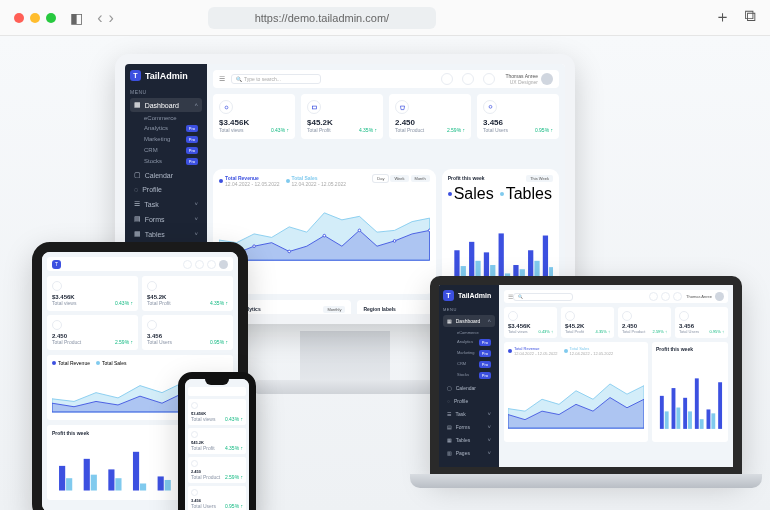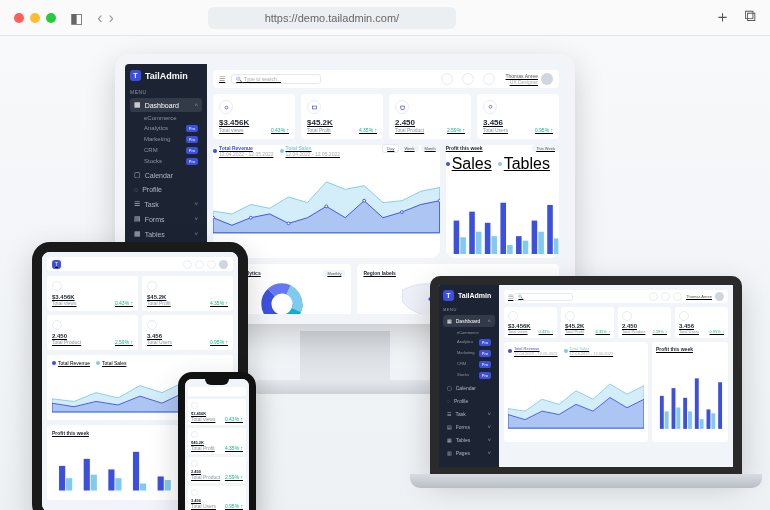--- a/index.html
+++ b/index.html
@@ -5,27 +5,27 @@
 * { margin: 0; padding: 0; box-sizing: border-box; }
 body { font-family: -apple-system, Helvetica, Arial, sans-serif; background: #f4f6f8; width: 770px; height: 510px; overflow: hidden; }
 
 
 .chrome { height: 36px; background: #fafafa; border-bottom: 1px solid #e5e5e5; display: flex; align-items: center; padding: 0 14px; gap: 14px; }
 .dots { display: flex; gap: 6px; }
 .dot { width: 10px; height: 10px; border-radius: 50%; }
 .dot.r { background:#ff5f56 } .dot.y{background:#ffbd2e} .dot.g{background:#27c93f}
 .chrome-icon { color:#666; font-size:14px; }
 .nav-arrows{display:flex;gap:6px;color:#999;font-size:16px;}
-.urlbar { margin-left:80px; background:#eceff1; border-radius:6px; height:22px; width:248px; display:flex;align-items:center;justify-content:center;font-size:11px;color:#666; }
+.urlbar { margin-left:80px; background:#eceff1; border-radius:6px; height:22px; width:228px; display:flex;align-items:center;justify-content:center;font-size:11px;color:#666; }
 .chrome-right{margin-left:auto;display:flex;gap:14px;color:#555;font-size:16px;}
 
 .stage { position: relative; width: 770px; height: 474px; background: linear-gradient(#f7f9fb,#eef1f4); }
 
 
-.device { position:absolute; background:#fff; border-radius:10px; box-shadow:0 10px 30px rgba(0,0,0,.18); overflow:hidden;text-decoration:underline; }
+.device { position:absolute; background:#fff; border-radius:10px; box-shadow:0 10px 30px rgba(0,0,0,.18); overflow:hidden; }
 
 
 .imac { left:115px; top:18px; width:460px; height:270px; border:10px solid #f2f4f7; border-radius:14px; }
 .imac-stand { position:absolute; left:300px; top:295px; width:90px; height:60px; background:linear-gradient(#d5d9de,#e7eaee); border-radius:0 0 8px 8px; }
 .imac-foot { position:absolute; left:255px; top:344px; width:180px; height:14px; background:linear-gradient(#e4e7eb,#cfd3d8); border-radius:4px; }
 
 
 .sidebar { background:#1c2434; color:#aeb7c6; font-size:7px; width:82px; float:left; height:100%; padding:6px 5px; }
 .brand { color:#fff; font-weight:700; font-size:9px; display:flex;align-items:center;gap:4px;margin-bottom:8px;}
 .brand-badge{width:11px;height:11px;background:#3c50e0;border-radius:3px;display:flex;align-items:center;justify-content:center;color:#fff;font-size:7px;}
@@ -49,21 +49,21 @@
 
 .stats{display:flex;gap:6px;margin-bottom:6px;}
 .stat{flex:1;background:#fff;border-radius:4px;padding:6px;}
 .stat-ico{width:14px;height:14px;border:1px solid #e8ecf2;border-radius:50%;margin-bottom:4px;display:flex;align-items:center;justify-content:center;}
 .stat-val{font-size:8px;font-weight:700;color:#1c2434;}
 .stat-row{display:flex;justify-content:space-between;align-items:baseline;}
 .stat-sub{font-size:5px;color:#8a94a6;}
 .stat-delta{font-size:5px;color:#10b981;}
 
 .charts{display:flex;gap:6px;}
-.chart{background:#fff;border-radius:9px;}
+.chart{background:#fff;border-radius:9px;padding:6px;margin-top:24px;}
 .chart.big{flex:2;}
 .chart.sm{flex:1;}
 .chart-hd{display:flex;justify-content:space-between;align-items:start;font-size:5px;}
 .legend{display:flex;gap:6px;}
 .lg{display:flex;align-items:center;gap:2px;}
 .ldot{width:4px;height:4px;border-radius:50%;}
 .pills{display:flex;gap:2px;}
 .pill{font-size:4px;padding:1px 4px;border-radius:2px;background:#f1f5f9;color:#555;}
 .pill.on{background:#fff;box-shadow:0 0 0 1px #e5e9ef;}
 

